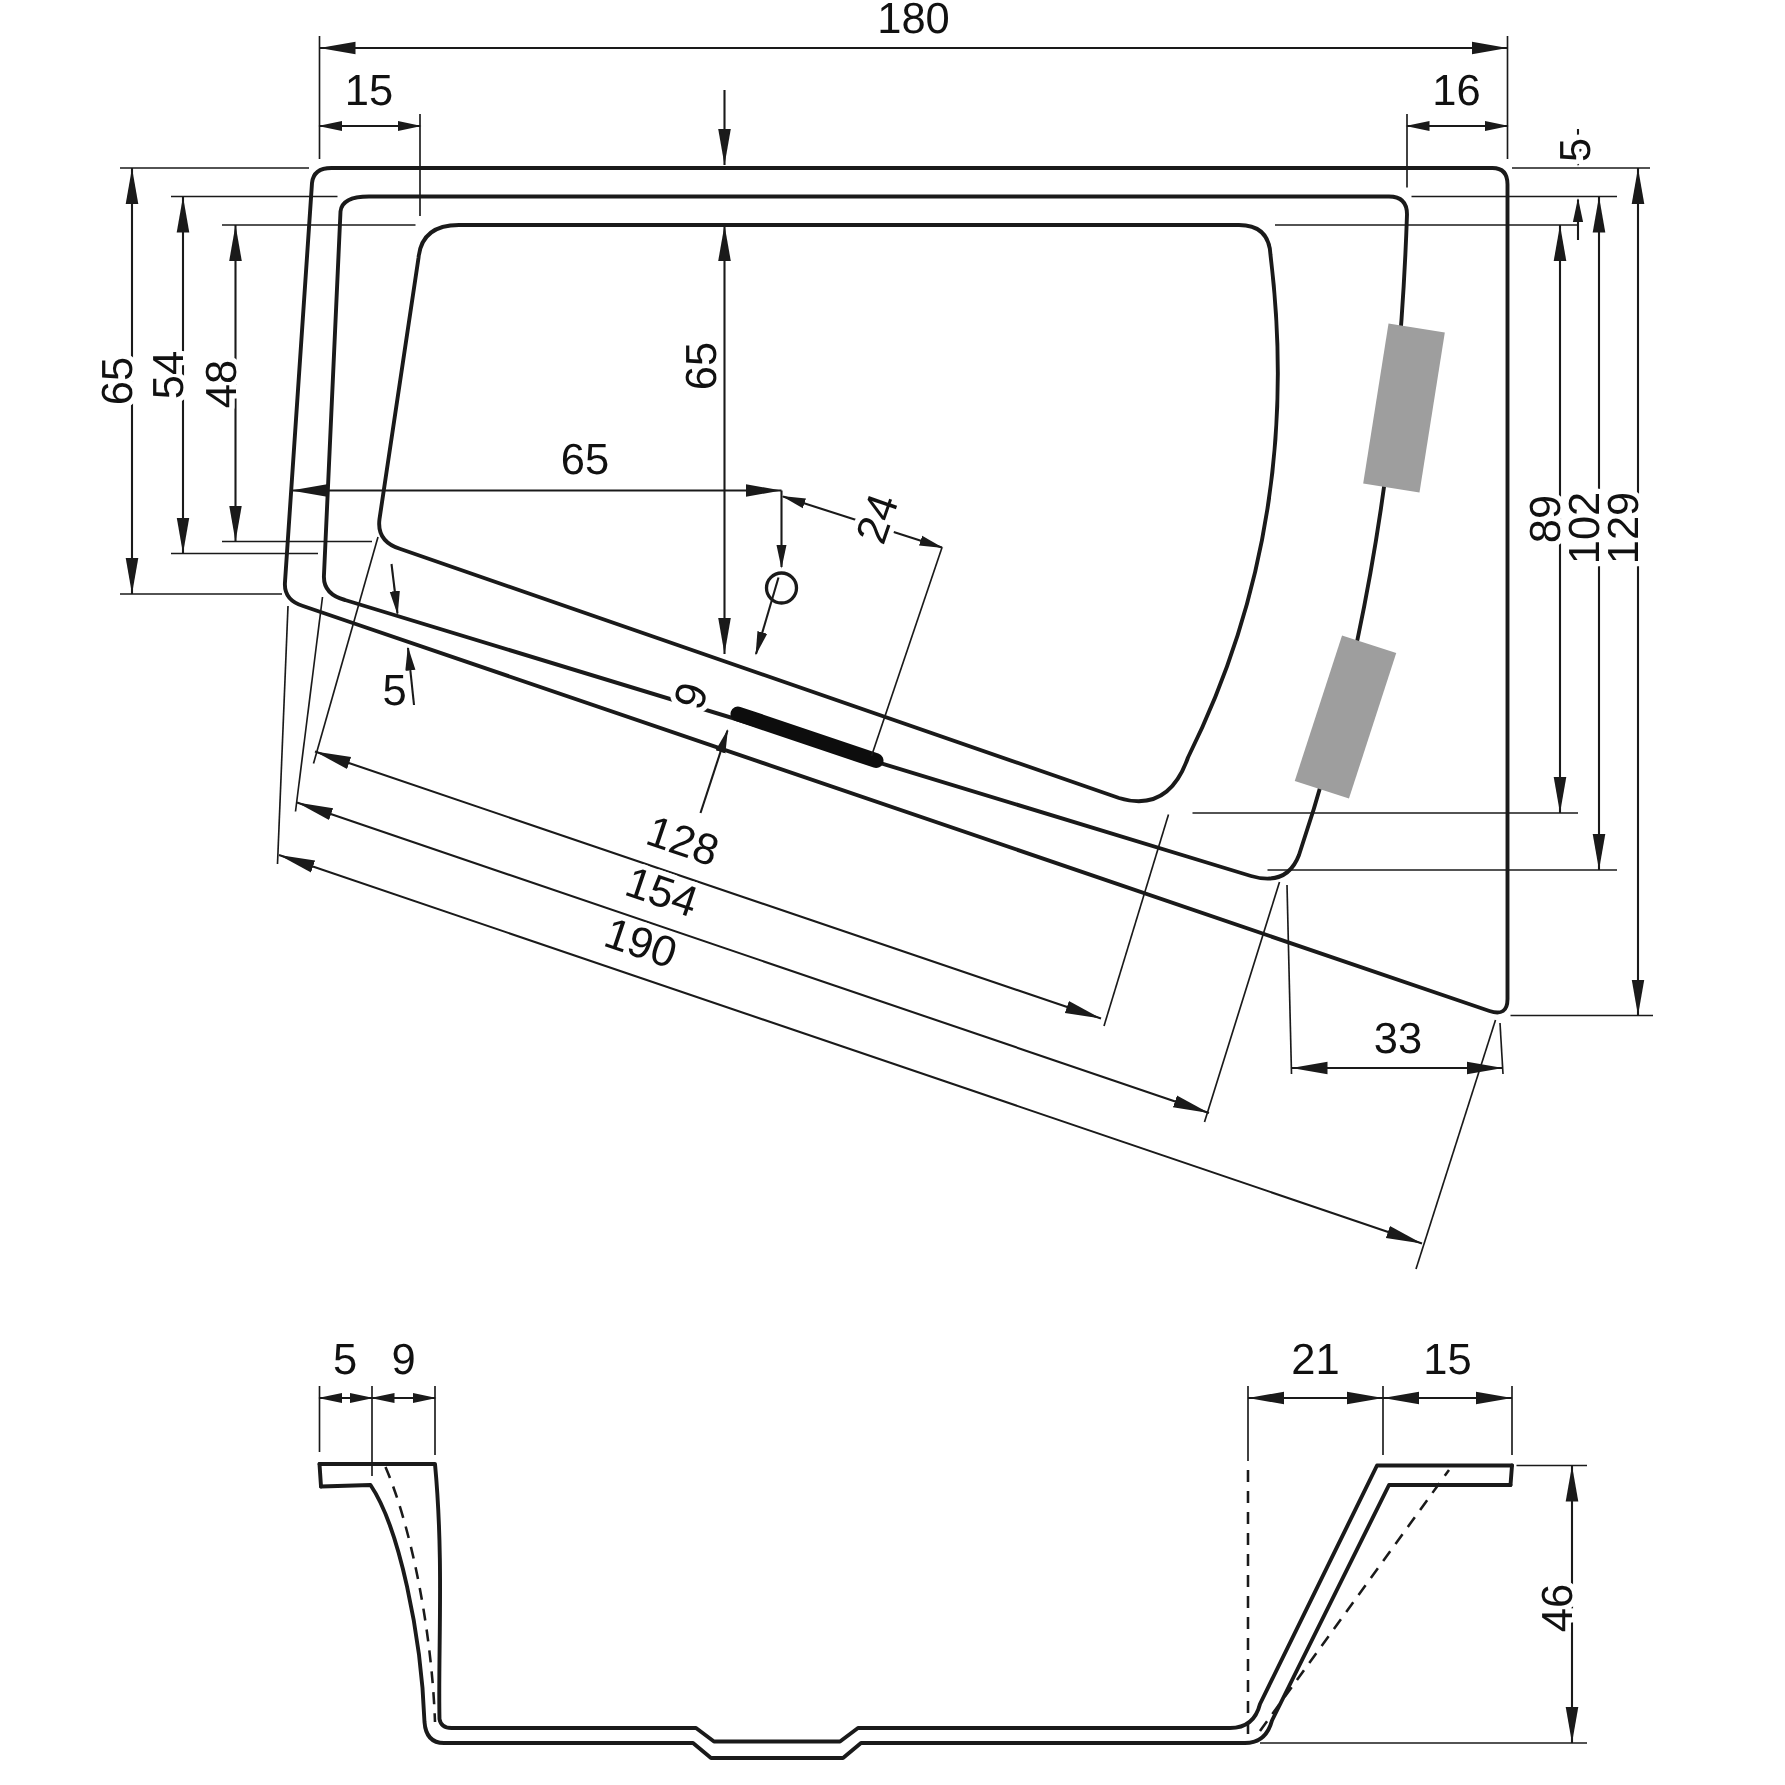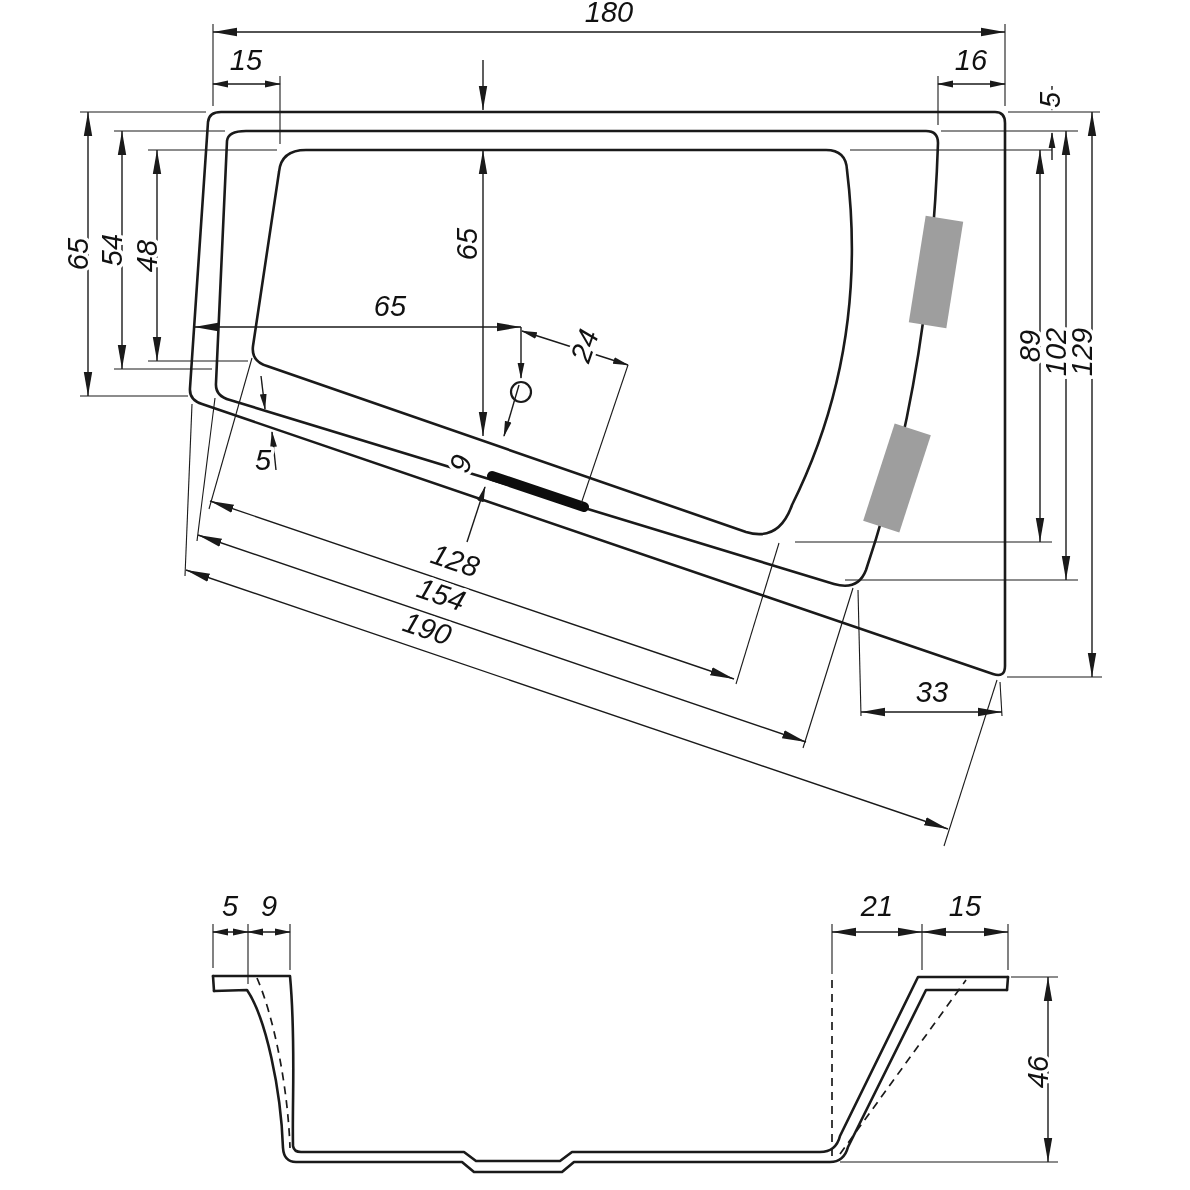--- a/index.html
+++ b/index.html
@@ -1,16 +1,16 @@
 <!DOCTYPE html>
 <html><head>
 <meta charset="utf-8">
 <style>
   html,body{margin:0;padding:0;background:#ffffff;}
-  .stage{width:1190px;height:1190px;position:relative;background:#ffffff;font-style:italic;}
+  .stage{width:1190px;height:1190px;position:relative;background:#ffffff;}
   svg{display:block;}
   .c{fill:none;stroke:#1a1a1a;stroke-width:2.6;stroke-linejoin:round;stroke-linecap:round;}
   .dim{fill:none;stroke:#1a1a1a;stroke-width:1.4;}
   .ext{fill:none;stroke:#1a1a1a;stroke-width:1.1;}
   .dash{fill:none;stroke:#1a1a1a;stroke-width:1.7;stroke-dasharray:8 6;}
   .slot{stroke:#0d0d0d;stroke-width:10;stroke-linecap:round;}
   .lbl{font-family:"Liberation Sans","DejaVu Sans",sans-serif;font-size:29px;fill:#111111;
        stroke:#ffffff;stroke-width:7px;paint-order:stroke;stroke-linejoin:round;text-anchor:middle;}
 </style>
 </head>

